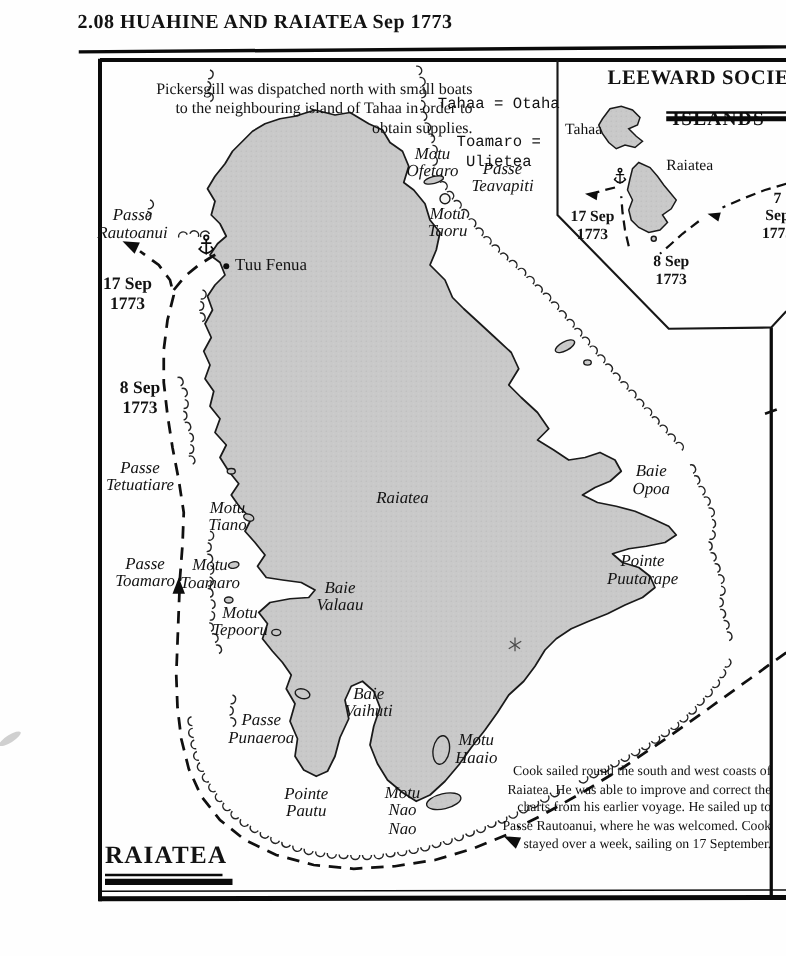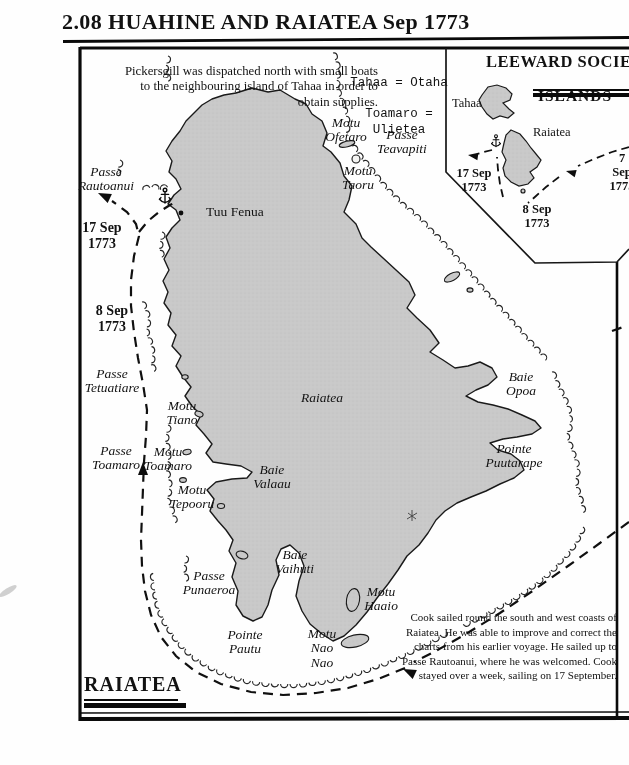--- a/index.html
+++ b/index.html
@@ -7,29 +7,29 @@
     --ink:#111111;
     --island-fill:#c9c9c9;
     --island-stroke:#1a1a1a;
   }
   html,body{margin:0;padding:0;background:#ffffff;}
   #page{position:relative;width:629px;height:765px;background:var(--paper);
         overflow:hidden;font-family:"Liberation Serif",serif;color:var(--ink);}
   #map-svg{position:absolute;left:0;top:0;width:629px;height:765px;}
 
   .t{position:absolute;white-space:pre-line;color:#121212;}
-  .title{left:62px;top:9px;font-size:22px;font-weight:bold;letter-spacing:.4px;white-space:nowrap;}
+  .title{left:62px;top:9px;font-size:16px;font-weight:bold;letter-spacing:.4px;white-space:nowrap;}
   .note{font-size:12.8px;line-height:1.2;}
   .note-n{left:86px;top:64px;width:256px;text-align:right;margin-left:36px;}
   .note-s{left:399px;top:610px;width:218px;text-align:right;font-size:11px;line-height:1.32;}
   .legend{left:349px;top:60px;width:100px;text-align:center;font-size:12.5px;line-height:1.25;font-family:Liberation Mono, monospace;}
 
   .lbl{font-style:italic;font-size:13.5px;line-height:1.06;text-align:center;transform:translateX(-50%);}
   .lbl-left{font-size:13px;line-height:1.06;text-align:left;}
-  .roman{font-style:normal;margin-left:18px;}
+  .roman{font-style:normal;}
   .date{font-style:normal;font-weight:bold;font-size:14px;line-height:1.15;text-align:center;transform:translateX(-50%);}
   .corner{left:84px;top:673px;font-weight:bold;font-size:20px;letter-spacing:1px;white-space:nowrap;}
   .rule{position:absolute;background:#0a0a0a;}
 
   .inset-title1{left:486px;top:52px;font-weight:bold;font-size:16.5px;letter-spacing:.5px;white-space:nowrap;}
   .inset-title2{left:575px;top:71px;font-weight:bold;font-size:15.5px;letter-spacing:1px;transform:translateX(-50%);white-space:nowrap;margin-top:16px;}
   .inset-date{font-style:normal;font-weight:bold;font-size:12.5px;line-height:1.12;text-align:center;transform:translateX(-50%);}
   .inset-it{font-size:12.5px;}
 </style>
 </head>

